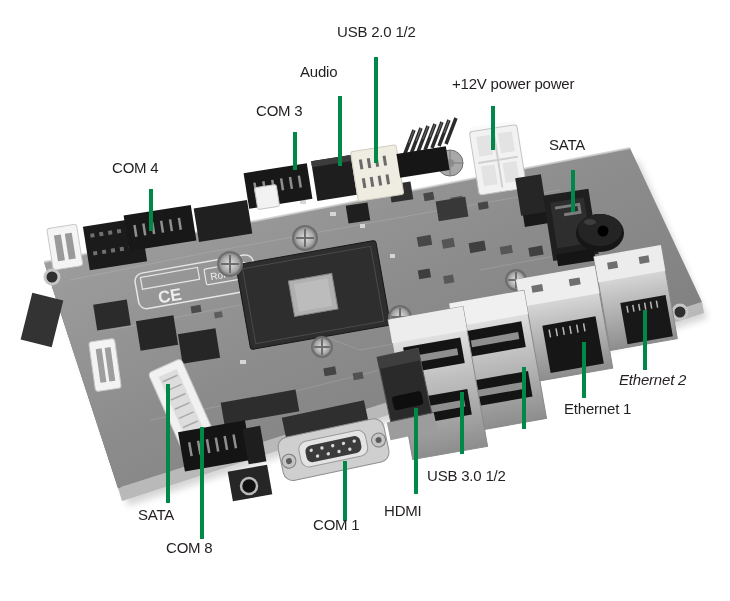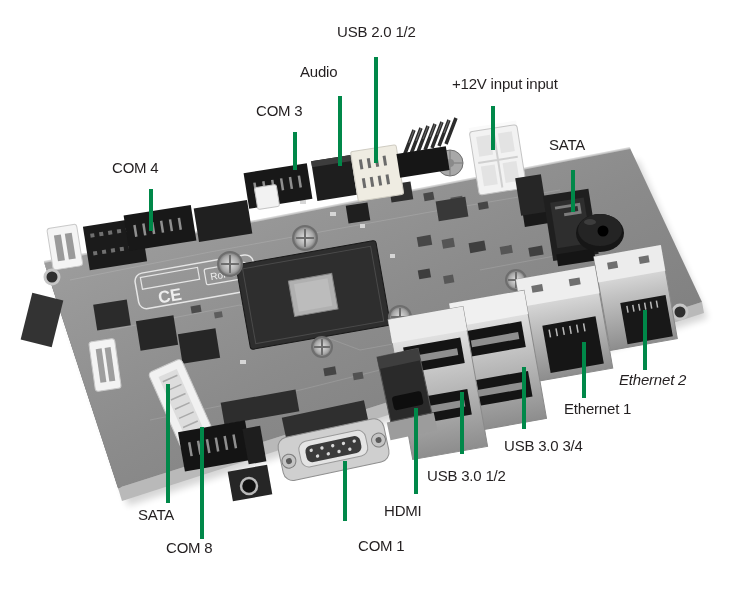--- a/index.html
+++ b/index.html
@@ -19,21 +19,21 @@
   #lb-audio { left:300px; top:63px; }
   #lb-com3  { left:256px; top:102px; }
   #lb-power { left:452px; top:75px; }
   #lb-com4  { left:112px; top:159px; }
   #lb-sata  { left:549px; top:136px; }
   #lb-eth2  { left:619px; top:371px;font-style:italic; }
   #lb-eth1  { left:564px; top:400px; }
   #lb-usb34 { left:504px; top:437px; }
   #lb-usb12 { left:427px; top:467px; }
   #lb-hdmi  { left:384px; top:502px; }
-  #lb-com1  { left:313px; top:537px;margin-left:45px; }
+  #lb-com1  { left:313px; top:516px; }
   #lb-lvds  { left:138px; top:506px; }
   #lb-com2  { left:166px; top:539px; }
 
   
   #ld-usb20 { left:374px; top:57px;  height:106px; }
   #ld-audio { left:338px; top:96px;  height:70px; }
   #ld-com3  { left:293px; top:132px; height:38px; }
   #ld-power { left:491px; top:106px; height:44px; }
   #ld-com4  { left:149px; top:189px; height:42px; }
   #ld-sata  { left:571px; top:170px; height:42px; }
@@ -378,25 +378,24 @@
   <div class="leader" id="ld-usb34"></div>
   <div class="leader" id="ld-usb12"></div>
   <div class="leader" id="ld-hdmi"></div>
   <div class="leader" id="ld-com1"></div>
   <div class="leader" id="ld-lvds"></div>
   <div class="leader" id="ld-com2"></div>
 
   <div class="lbl" id="lb-usb20">USB 2.0 1/2</div>
   <div class="lbl" id="lb-audio">Audio</div>
   <div class="lbl" id="lb-com3">COM 3</div>
-  <div class="lbl" id="lb-power">+12V input input</div>
+  <div class="lbl" id="lb-power">+12V power power</div>
   <div class="lbl" id="lb-com4">COM 4</div>
   <div class="lbl" id="lb-sata">SATA</div>
   <div class="lbl" id="lb-eth2">Ethernet 2</div>
   <div class="lbl" id="lb-eth1">Ethernet 1</div>
-  <div class="lbl" id="lb-usb34">USB 3.0 3/4</div>
   <div class="lbl" id="lb-usb12">USB 3.0 1/2</div>
   <div class="lbl" id="lb-hdmi">HDMI</div>
   <div class="lbl" id="lb-com1">COM 1</div>
   <div class="lbl" id="lb-lvds">SATA</div>
   <div class="lbl" id="lb-com2">COM 8</div>
 
 </div>
 
 </body></html>

